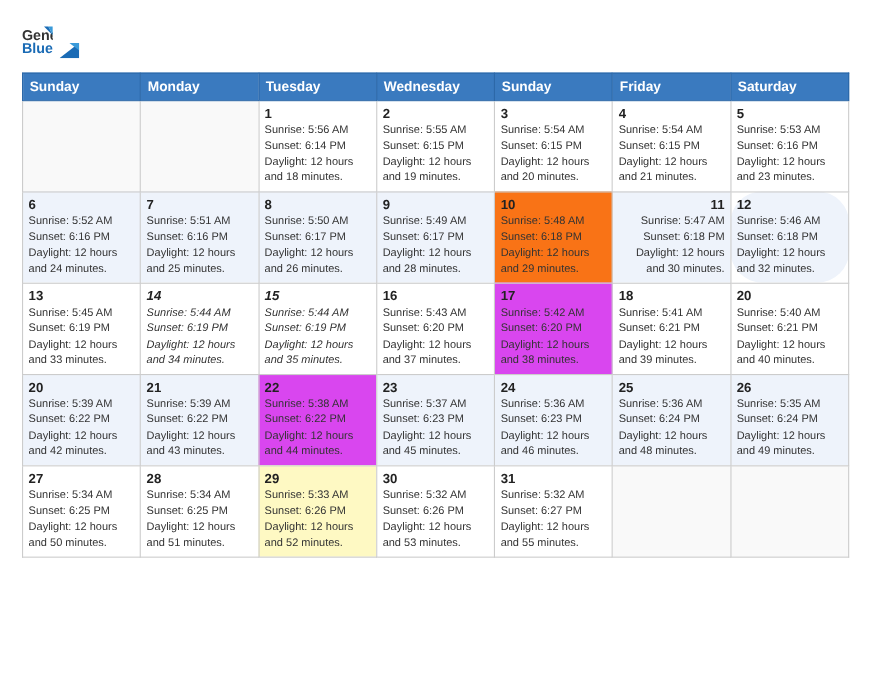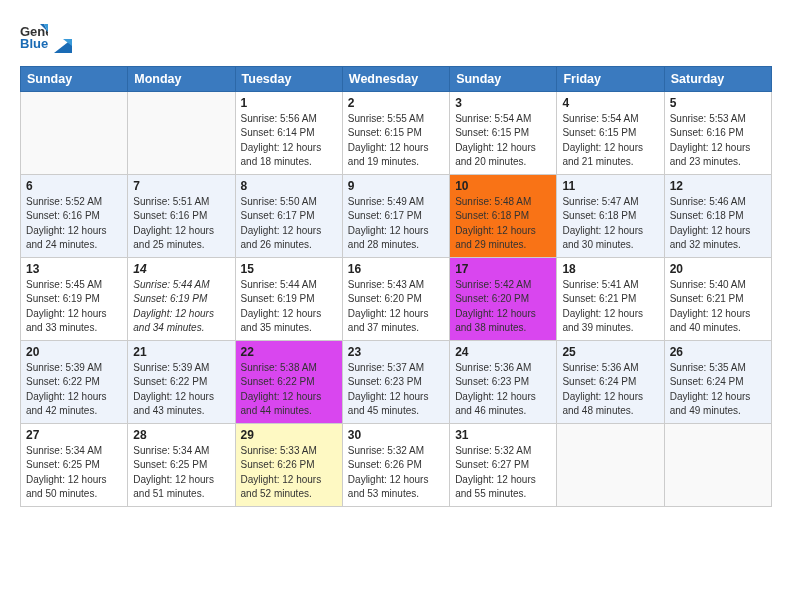--- a/index.html
+++ b/index.html
@@ -197,47 +197,47 @@
             <div class="day-info">Sunrise: 5:49 AM
 Sunset: 6:17 PM
 Daylight: 12 hours and 28 minutes.</div>
           </td>
           <td style="background: #f97316;">
             <span class="day-number">10</span>
             <div class="day-info">Sunrise: 5:48 AM
 Sunset: 6:18 PM
 Daylight: 12 hours and 29 minutes.</div>
           </td>
-          <td style="background: rgb(238, 243, 251);">
+          <td style="background: rgb(238, 243, 251); text-align: right;">
             <span class="day-number">11</span>
             <div class="day-info">Sunrise: 5:47 AM
 Sunset: 6:18 PM
 Daylight: 12 hours and 30 minutes.</div>
           </td>
-          <td style="background: rgb(238, 243, 251);">
+          <td style="background: rgb(238, 243, 251); border-radius: 29px;">
             <span class="day-number">12</span>
             <div class="day-info">Sunrise: 5:46 AM
 Sunset: 6:18 PM
 Daylight: 12 hours and 32 minutes.</div>
           </td>
         </tr>
         <tr>
           <td style="background: rgb(255, 255, 255);">
             <span class="day-number">13</span>
             <div class="day-info">Sunrise: 5:45 AM
 Sunset: 6:19 PM
 Daylight: 12 hours and 33 minutes.</div>
           </td>
           <td style="background: rgb(255, 255, 255); font-style: italic;">
             <span class="day-number">14</span>
             <div class="day-info">Sunrise: 5:44 AM
 Sunset: 6:19 PM
 Daylight: 12 hours and 34 minutes.</div>
           </td>
-          <td style="background: rgb(255, 255, 255);">
+          <td style="background: rgb(255, 255, 255); font-style: italic;">
             <span class="day-number">15</span>
             <div class="day-info">Sunrise: 5:44 AM
 Sunset: 6:19 PM
 Daylight: 12 hours and 35 minutes.</div>
           </td>
           <td style="background: rgb(255, 255, 255);">
             <span class="day-number">16</span>
             <div class="day-info">Sunrise: 5:43 AM
 Sunset: 6:20 PM
 Daylight: 12 hours and 37 minutes.</div>

